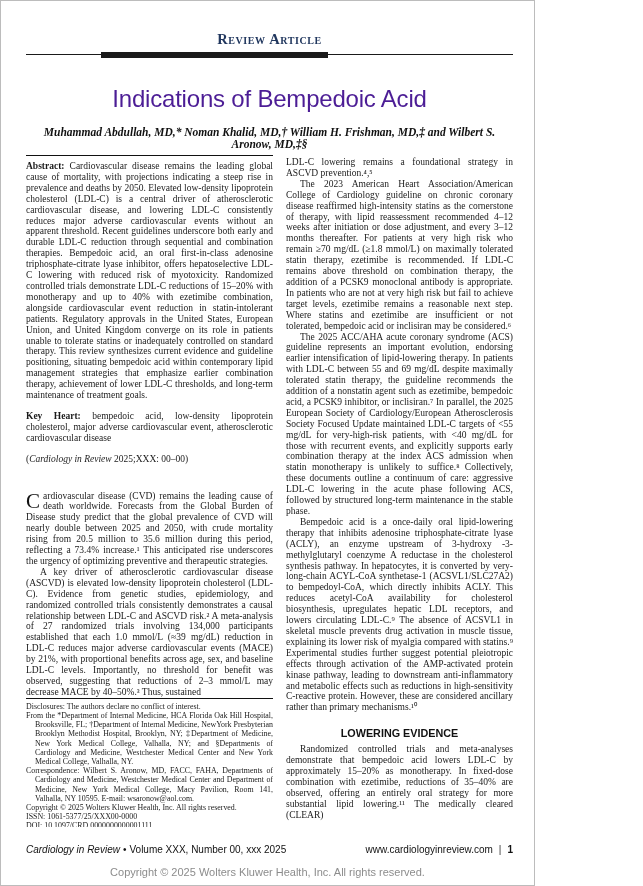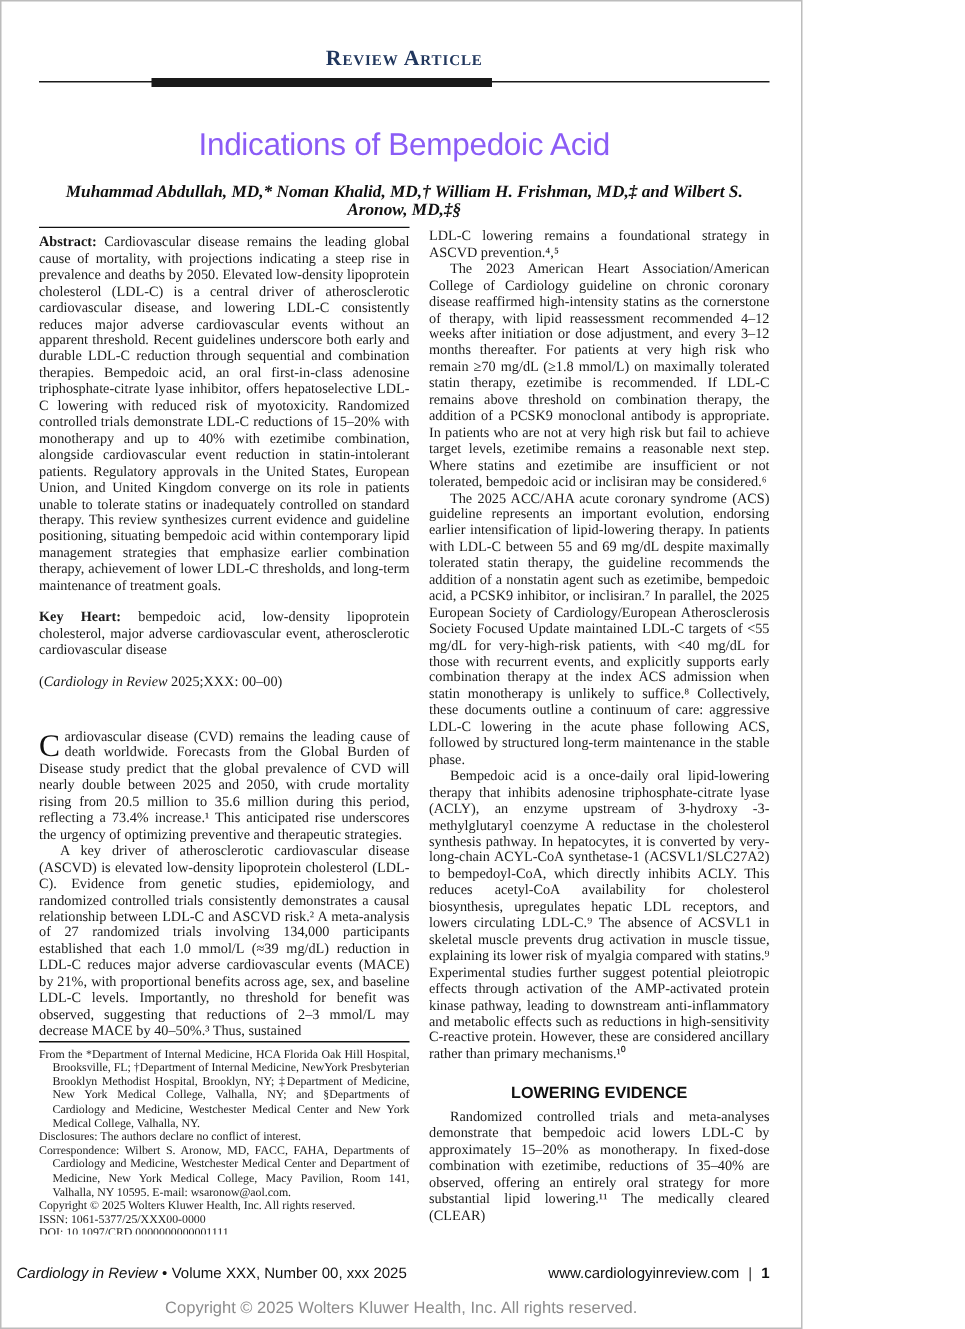--- a/index.html
+++ b/index.html
@@ -14,21 +14,21 @@
     text-align:center;font-variant:small-caps;letter-spacing:.6px;
     font-size:14.5px;font-weight:600;color:#21375e;
     font-family:"Liberation Serif", serif;
   }
   .rule{position:relative;height:6px;margin-top:4px;}
   .rule-thin{position:absolute;left:0;right:0;top:2px;border-top:1.6px solid #1a1a1a;}
   .rule-thick{position:absolute;left:15.5%;width:46.5%;top:0;height:5.5px;background:#1a1a1a;}
   
   .title{
     margin:27px 0 0 0;text-align:center;font-family:"Liberation Sans", sans-serif;
-    font-size:21px;font-weight:500;color:#8b5cf6;letter-spacing:-.2px;
+    font-size:24px;font-weight:500;color:#4c1d95;letter-spacing:-.2px;
   }
   .authors{
     margin-top:13px;text-align:center;font-style:italic;font-weight:700;
     font-size:11.5px;color:#111;
   }
   
   .columns{display:flex;gap:13px;margin-top:5px;height:672px;overflow:hidden;}
   .col{width:293px;box-sizing:border-box;}
   .col.left{display:flex;flex-direction:column;}
   .abstract-rule{width:247px;border-top:1.6px solid #111;margin-bottom:5px;}
@@ -47,21 +47,21 @@
   .fn-rule{width:247px;border-top:1.2px solid #111;margin-bottom:3px;}
   .fn{font-size:7.9px;line-height:9.2px;margin:0;text-align:justify;}
   .hang{padding-left:9px;text-indent:-9px;}
   .sec-h{
     font-family:"Liberation Sans", sans-serif;font-weight:700;font-size:10.8px;
     text-align:center;margin:14px 0 5px 0;color:#111;letter-spacing:0;
   }
   .col.right .lead{margin-top:2px;}
   
   .page-footer-line{
-    position:absolute;left:10px;right:21px;bottom:30px;
+    position:absolute;left:25px;right:21px;bottom:30px;
     display:flex;justify-content:space-between;align-items:baseline;
     font-family:"Liberation Sans", sans-serif;font-size:10px;color:#111;
   }
   .pf-left .bullet{margin:0 3px;}
   .pf-right .sep{margin:0 6px;color:#333;}
   .pf-right .pgnum{font-weight:700;}
   .copyright-line{
     position:absolute;left:0;right:0;bottom:7px;text-align:center;
     font-family:"Liberation Sans", sans-serif;font-size:11px;color:#8c8c8c;
   }
@@ -95,22 +95,22 @@
       <p class="citation">
         <span>(</span><span class="i">Cardiology in Review</span><span> 2025;XXX: 00–00)</span>
       </p>
       <p class="body-p">
         <span class="dropcap">C</span><span>ardiovascular disease (CVD) remains the leading cause of death worldwide. Forecasts from the Global Burden of Disease study predict that the global prevalence of CVD will nearly double between 2025 and 2050, with crude mortality rising from 20.5 million to 35.6 million during this period, reflecting a 73.4% increase.¹ This anticipated rise underscores the urgency of optimizing preventive and therapeutic strategies.</span>
       </p>
       <p class="body-p indent">A key driver of atherosclerotic cardiovascular disease (ASCVD) is elevated low-density lipoprotein cholesterol (LDL-C). Evidence from genetic studies, epidemiology, and randomized controlled trials consistently demonstrates a causal relationship between LDL-C and ASCVD risk.² A meta-analysis of 27 randomized trials involving 134,000 participants established that each 1.0 mmol/L (≈39 mg/dL) reduction in LDL-C reduces major adverse cardiovascular events (MACE) by 21%, with proportional benefits across age, sex, and baseline LDL-C levels. Importantly, no threshold for benefit was observed, suggesting that reductions of 2–3 mmol/L may decrease MACE by 40–50%.³ Thus, sustained</p>
 
       <div class="footnotes">
         <div class="fn-rule"></div>
+        <p class="fn hang">Disclosures: The authors declare no conflict of interest.</p>
         <p class="fn hang">From the *Department of Internal Medicine, HCA Florida Oak Hill Hospital, Brooksville, FL; †Department of Internal Medicine, NewYork Presbyterian Brooklyn Methodist Hospital, Brooklyn, NY; ‡Department of Medicine, New York Medical College, Valhalla, NY; and §Departments of Cardiology and Medicine, Westchester Medical Center and New York Medical College, Valhalla, NY.</p>
-        <p class="fn hang">Disclosures: The authors declare no conflict of interest.</p>
         <p class="fn hang">Correspondence: Wilbert S. Aronow, MD, FACC, FAHA, Departments of Cardiology and Medicine, Westchester Medical Center and Department of Medicine, New York Medical College, Macy Pavilion, Room 141, Valhalla, NY 10595. E-mail: wsaronow@aol.com.</p>
         <p class="fn">Copyright © 2025 Wolters Kluwer Health, Inc. All rights reserved.</p>
         <p class="fn">ISSN: 1061-5377/25/XXX00-0000</p>
         <p class="fn">DOI: 10.1097/CRD.0000000000001111</p>
       </div>
     </div>
 
     <div class="col right">
       <p class="body-p lead">LDL-C lowering remains a foundational strategy in ASCVD prevention.⁴,⁵</p>
 

